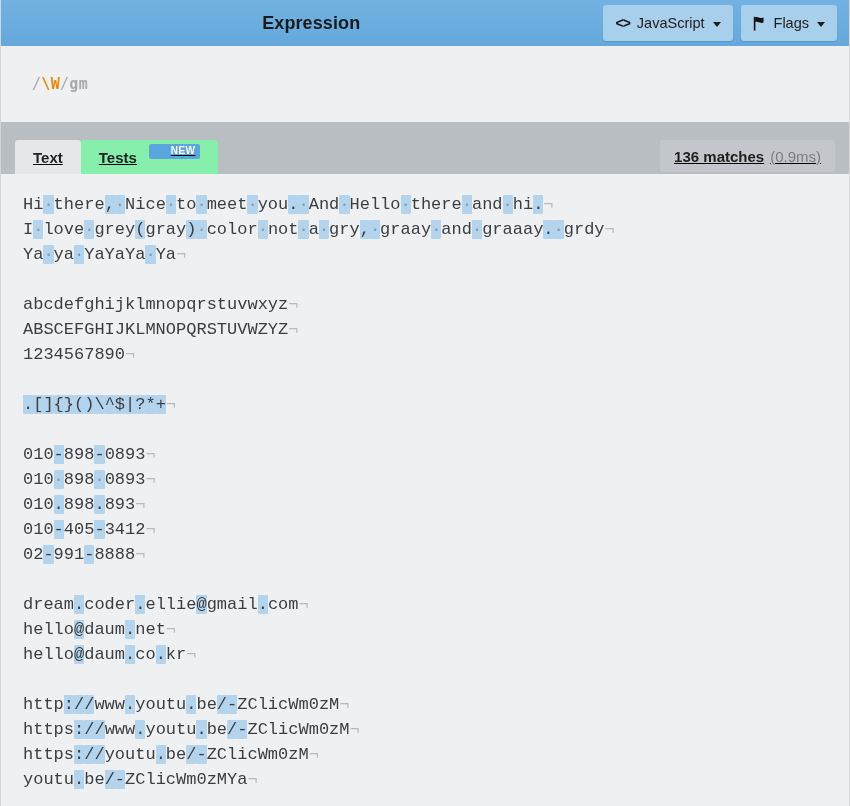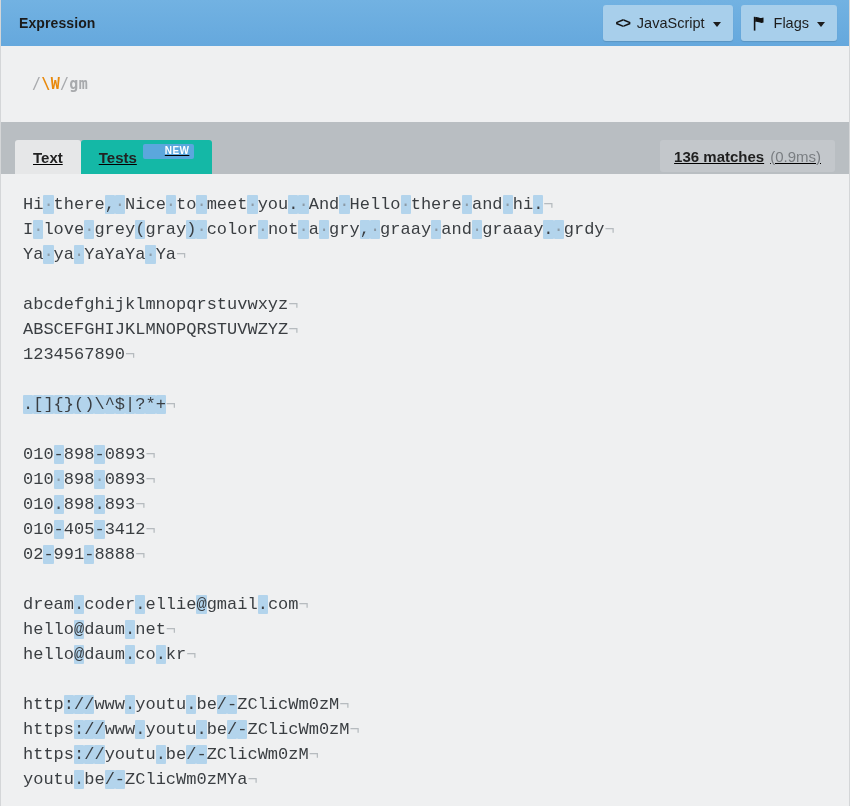--- a/index.html
+++ b/index.html
@@ -29,25 +29,26 @@
     height: 46px;
     background: #6bade0;
     background: linear-gradient(#72b2e2, #65a8dd);
     display: flex;
     align-items: center;
     padding: 0 12px 0 18px;
     box-sizing: border-box;
     position: relative;
   }
   .header-title {
-    font-size: 14px;
+    font-size: 18px;
     font-weight: bold;
     color: #1b1b1b;
     letter-spacing: 0.1px;
     flex: 1;
+    text-align: center;
   }
   .header-buttons {
     display: flex;
     gap: 8px;
     align-items: center;
   }
   .hbtn {
     background: #a8cfeb;
     border: none;
     border-radius: 3px;
@@ -121,21 +122,21 @@
     display: flex;
     align-items: center;
     font-size: 15px;
     font-weight: bold;
     color: #222;
     cursor: pointer;
     border-radius: 3px 3px 0 0;
     position: relative;
   }
   .tab.active { background: #e6e7e8; }
-  .tab.inactive { background: #14b8a6; }
+  .tab.inactive { background: #86efac; gap: 6px; }
   .badge-new {
     background: #5ba7dd;
     color: #ffffff;
     font-size: 10px;
     font-weight: bold;
     letter-spacing: .4px;
     padding: 2px 5px 3px 22px;
     border-radius: 2px;
     margin-left: 6px;
     position: relative;

